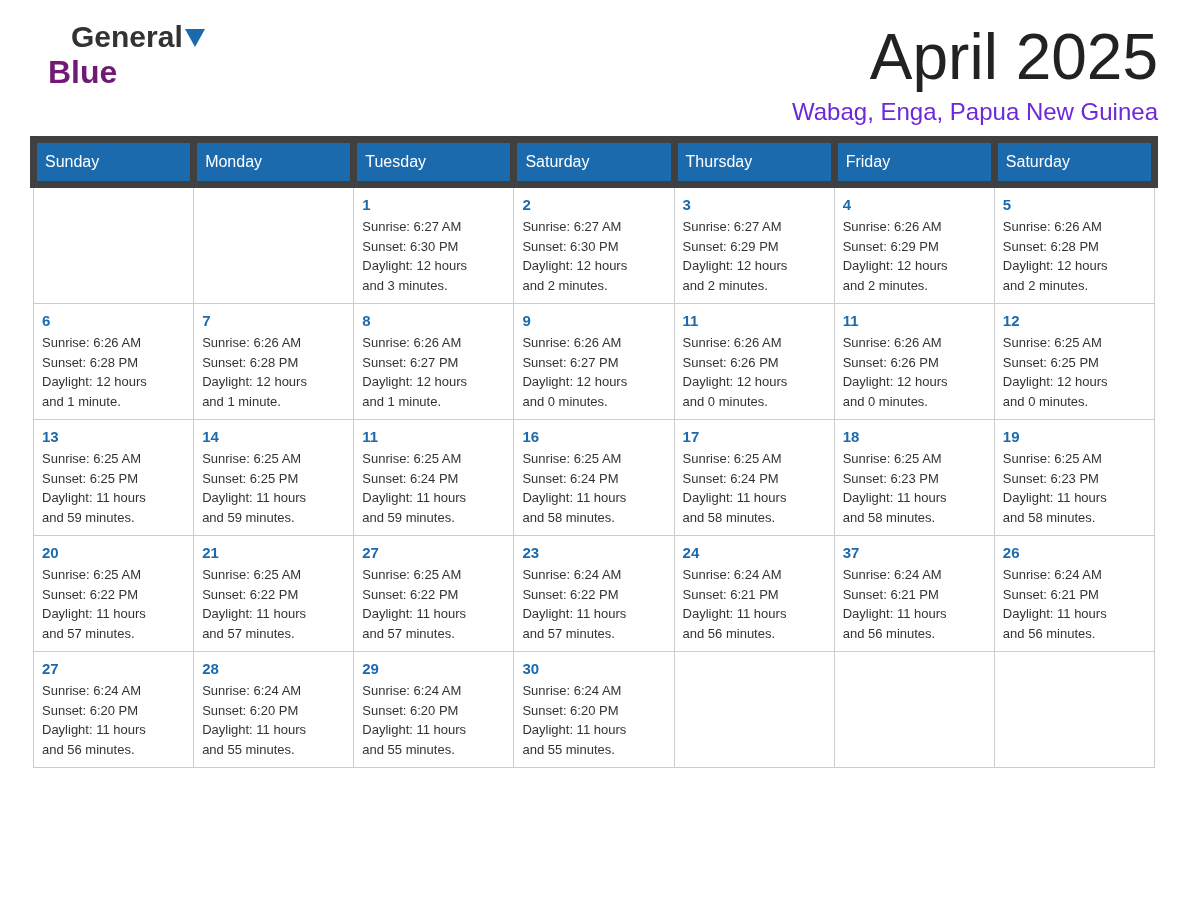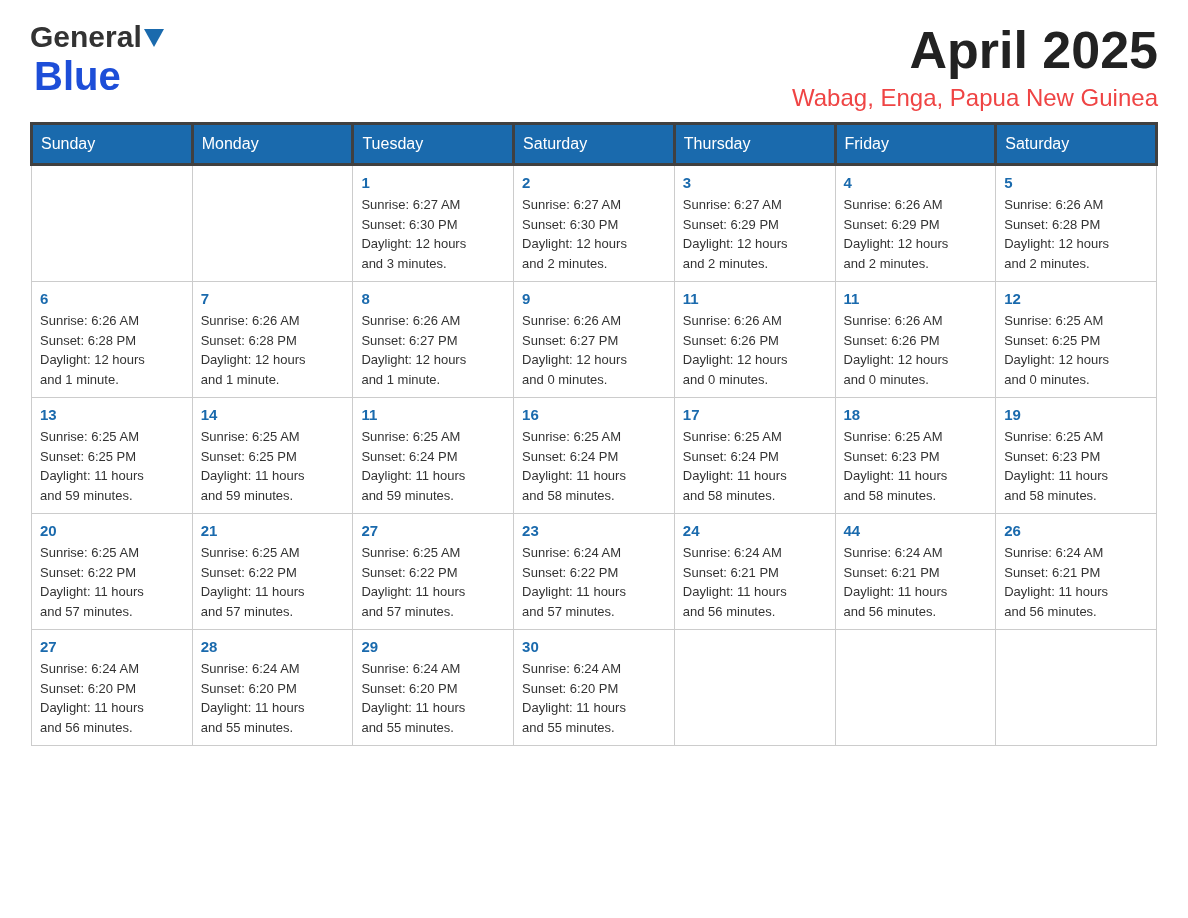--- a/index.html
+++ b/index.html
@@ -13,42 +13,42 @@
     .header {
       display: flex;
       justify-content: space-between;
       align-items: flex-start;
       margin-bottom: 10px;
     }
     .title-section {
       text-align: right;
     }
     .main-title {
-      font-size: 52px;
-      font-weight: bold;
+      font-size: 64px;
+      font-weight: normal;
       color: #222;
     }
     .subtitle {
       font-size: 24px;
-      color: #ef4444;
+      color: #6d28d9;
       margin-top: 4px;
     }
     .calendar-table {
       width: 100%;
       border-collapse: collapse;
       margin-top: 10px;
     }
     .calendar-table th {
       background-color: #1a6aad;
       color: #fff;
       padding: 10px 8px;
       font-size: 16px;
       font-weight: normal;
       text-align: left;
-      border: 3px solid #404040;
+      border: 7px solid #404040;
     }
     .calendar-table td {
       vertical-align: top;
       padding: 8px 8px;
       border: 1px solid #ccc;
       width: 14.28%;
       min-height: 110px;
       font-size: 13px;
       color: #333;
     }
@@ -71,37 +71,38 @@
       background: #fff;
     }
     .logo-wrapper {
       display: flex;
       flex-direction: column;
       align-items: flex-start;
     }
     .logo-line {
       display: flex;
       align-items: center;
+      margin-left: 41px;
     }
   </style>
 </head>
 <body>
 
 <div class="header">
   <div class="logo-wrapper">
     <div class="logo-line">
       <span style="font-size:30px;font-weight:bold;color:#333;">General</span>
       <div style="display:inline-flex;align-items:center;margin-left:2px;">
         <svg width="22" height="24" viewBox="0 0 22 24">
           <polygon points="0,4 20,4 10,22" fill="#1a6aad"></polygon>
         </svg>
       </div>
     </div>
     <div>
-      <span style="font-size:40px;font-weight:bold;color:#1d4ed8;margin-left:4px;">Blue</span>
+      <span style="font-size:32px;font-weight:bold;color:#701a75;margin-left:18px;">Blue</span>
     </div>
   </div>
   <div class="title-section">
     <div class="main-title">April 2025</div>
     <div class="subtitle">Wabag, Enga, Papua New Guinea</div>
   </div>
 </div>
 
 <table class="calendar-table">
   <thead>
@@ -215,21 +216,21 @@
         </td>
         <td>
           <span class="day-number">23</span>
           <div class="day-info">Sunrise: 6:24 AM<br>Sunset: 6:22 PM<br>Daylight: 11 hours<br>and 57 minutes.</div>
         </td>
         <td>
           <span class="day-number">24</span>
           <div class="day-info">Sunrise: 6:24 AM<br>Sunset: 6:21 PM<br>Daylight: 11 hours<br>and 56 minutes.</div>
         </td>
         <td>
-          <span class="day-number">44</span>
+          <span class="day-number">37</span>
           <div class="day-info">Sunrise: 6:24 AM<br>Sunset: 6:21 PM<br>Daylight: 11 hours<br>and 56 minutes.</div>
         </td>
         <td>
           <span class="day-number">26</span>
           <div class="day-info">Sunrise: 6:24 AM<br>Sunset: 6:21 PM<br>Daylight: 11 hours<br>and 56 minutes.</div>
         </td>
       </tr>
       <tr>
         <td>
           <span class="day-number">27</span>

